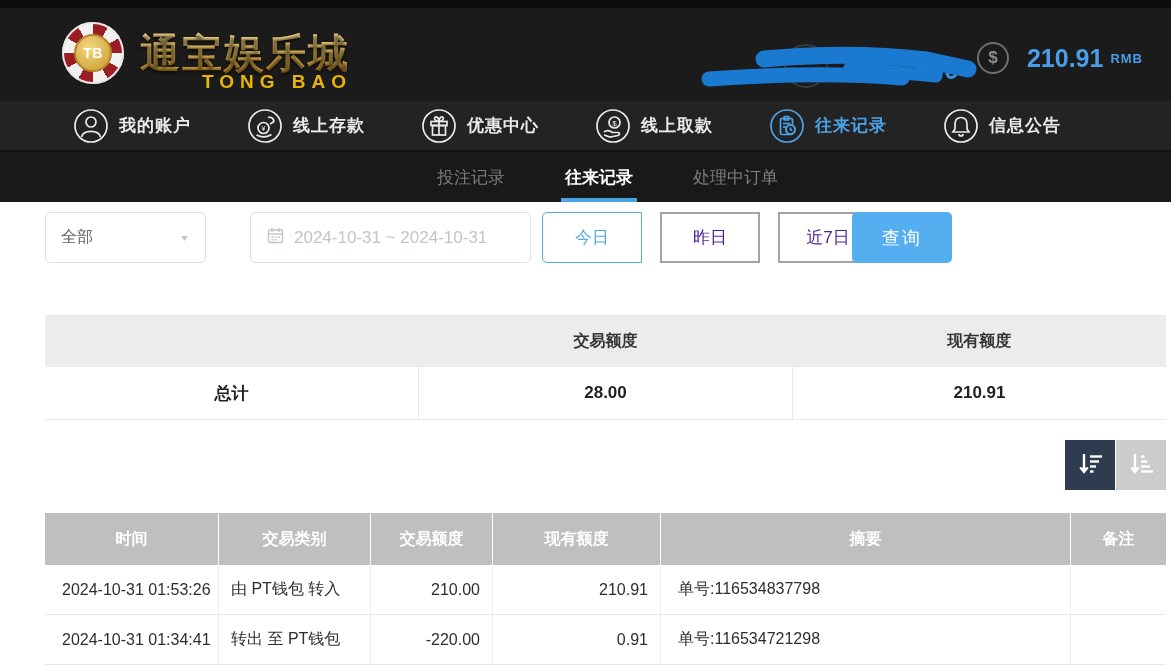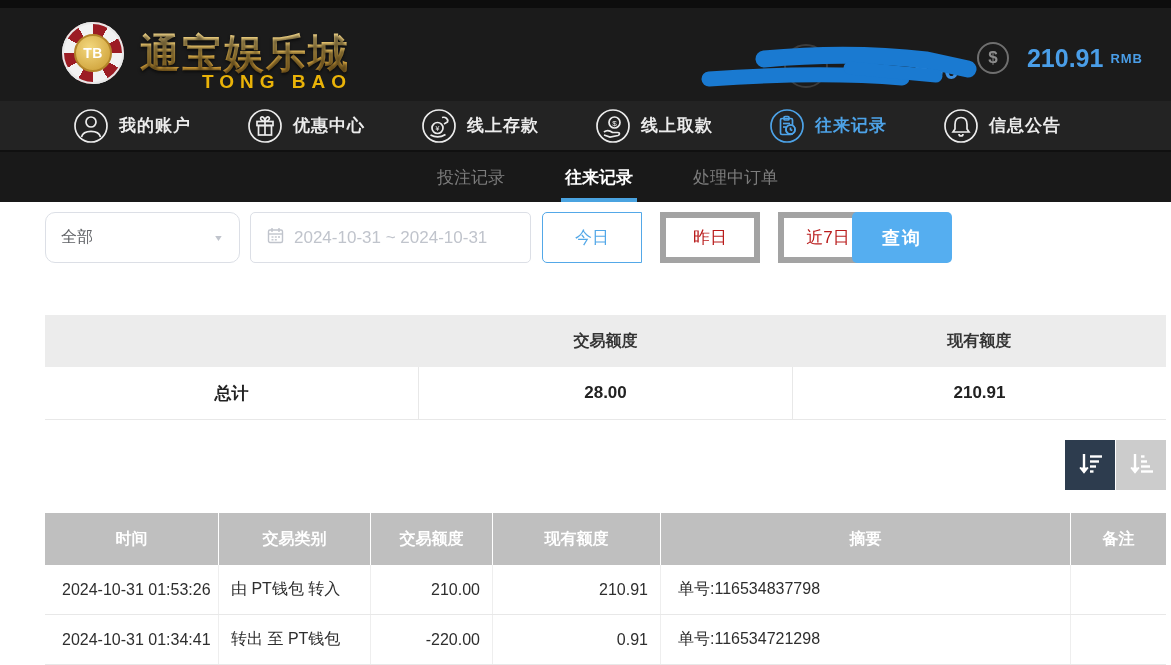--- a/index.html
+++ b/index.html
@@ -81,47 +81,47 @@
   }
   .subtab.active { color: #ffffff; font-weight: bold; }
   .subtab.active::after {
     content: ""; position: absolute; left: 0; right: 0; bottom: 0; height: 4px;
     background: #4aa3e0;
   }
 
   
   .filters { position: absolute; left: 45px; top: 212px; width: 1121px; height: 51px; }
   .select-box {
-    position: absolute; left: 0; top: 0; width: 195px; height: 51px;
-    border: 1px solid #dcdfe6; border-radius: 10px; background: #fff;
+    position: absolute; left: 0; top: 0; width: 161px; height: 51px;
+    border: 1px solid #dcdfe6; border-radius: 5px; background: #fff;
     display: flex; align-items: center; padding: 0 15px; cursor: pointer;
   }
   .select-value { font-size: 16px; color: #606266; flex: 1; }
   .select-caret { font-size: 11px; color: #c0c4cc; transform: scaleY(0.8); }
   .date-box {
     position: absolute; left: 205px; top: 0; width: 281px; height: 51px;
     border: 1px solid #dcdfe6; border-radius: 5px; background: #fff;
     display: flex; align-items: center; padding: 0 16px; gap: 10px; cursor: text;
   }
   .date-value { font-size: 17px; color: #c0c4cc; }
   .quick-group { position: absolute; left: 497px; top: 0; display: flex; gap: 19px; }
   .quick-btn {
-    width: 100px; height: 51px; background: #fff; border: 6px solid #a3a3a3;
-    font-size: 17px; color: #b91c1c; cursor: pointer;
+    width: 100px; height: 51px; background: #fff; border: 2px solid #a3a3a3;
+    font-size: 17px; color: #4c1d95; cursor: pointer;
     display: flex; align-items: center; justify-content: center;
     margin-left: -1px;
   }
   .quick-btn:first-child { border-radius: 5px 0 0 5px; margin-left: 0; }
   .quick-btn:last-child { border-radius: 0 5px 5px 0; }
   .quick-btn.active { border: 1px solid #53a8e8; color: #53a8e8; z-index: 2; }
   .search-btn {
     position: absolute; left: 807px; top: 0; width: 100px; height: 51px;
     background: #55aef0; border: none; border-radius: 5px;
     color: #fff; font-size: 18px; cursor: pointer; letter-spacing: 2px;
-    display: flex; align-items: center; justify-content: center; font-weight: bold;
+    display: flex; align-items: center; justify-content: center;
   }
 
   
   .summary { position: absolute; left: 45px; top: 315px; width: 1121px; }
   .summary-head { display: flex; height: 52px; background: #ececec; }
   .summary-head > div {
     flex: 1; display: flex; align-items: center; justify-content: center;
     font-size: 16px; font-weight: bold; color: #333;
   }
   .summary-body { display: flex; height: 53px; background: #fff; border-bottom: 1px solid #e8e8e8; }
@@ -212,40 +212,40 @@
         <path d="M8.5 29 C 10.5 21.5 25.5 21.5 27.5 29"></path>
       </svg>
     </span>
     <span class="nav-label">我的账户</span>
   </div>
 
   <div class="nav-item">
     <span>
       <svg width="36" height="36" viewBox="0 0 36 36" fill="none" stroke="currentColor" stroke-width="1.7">
         <circle cx="18" cy="18" r="16"></circle>
+        <circle cx="16.5" cy="20" r="5.5"></circle>
+        <text x="16.5" y="23" font-size="7" text-anchor="middle" fill="currentColor" stroke="none" font-family="Liberation Sans, sans-serif">¥</text>
+        <path d="M21 9.5 C 24.5 8.5 27.5 11 26.5 14 L 23 16"></path>
+        <path d="M9.5 27 Q 17 31 24.5 26.5"></path>
+      </svg>
+    </span>
+    <span class="nav-label">线上存款</span>
+  </div>
+
+  <div class="nav-item">
+    <span>
+      <svg width="36" height="36" viewBox="0 0 36 36" fill="none" stroke="currentColor" stroke-width="1.7">
+        <circle cx="18" cy="18" r="16"></circle>
         <rect x="10" y="13.5" width="16" height="4"></rect>
         <rect x="11.5" y="17.5" width="13" height="9.5"></rect>
         <line x1="18" y1="13.5" x2="18" y2="27"></line>
         <path d="M18 13.5 C 14 13.5 12.5 10 14.5 9 C 16.5 8 18 11 18 13.5 C 18 11 19.5 8 21.5 9 C 23.5 10 22 13.5 18 13.5 Z"></path>
       </svg>
     </span>
     <span class="nav-label">优惠中心</span>
-  </div>
-
-  <div class="nav-item">
-    <span>
-      <svg width="36" height="36" viewBox="0 0 36 36" fill="none" stroke="currentColor" stroke-width="1.7">
-        <circle cx="18" cy="18" r="16"></circle>
-        <circle cx="16.5" cy="20" r="5.5"></circle>
-        <text x="16.5" y="23" font-size="7" text-anchor="middle" fill="currentColor" stroke="none" font-family="Liberation Sans, sans-serif">¥</text>
-        <path d="M21 9.5 C 24.5 8.5 27.5 11 26.5 14 L 23 16"></path>
-        <path d="M9.5 27 Q 17 31 24.5 26.5"></path>
-      </svg>
-    </span>
-    <span class="nav-label">线上存款</span>
   </div>
 
   <div class="nav-item">
     <span>
       <svg width="36" height="36" viewBox="0 0 36 36" fill="none" stroke="currentColor" stroke-width="1.7">
         <circle cx="18" cy="18" r="16"></circle>
         <circle cx="19.5" cy="14.5" r="5.5"></circle>
         <text x="19.5" y="17.5" font-size="8" text-anchor="middle" fill="currentColor" stroke="none" font-family="Liberation Sans, sans-serif">$</text>
         <path d="M9 24 C 12 21.5 15 22.5 17.5 24.5 L 23 24.5 C 25 24.5 25 27 23 27.5 L 15 29 L 9 27"></path>
       </svg>

